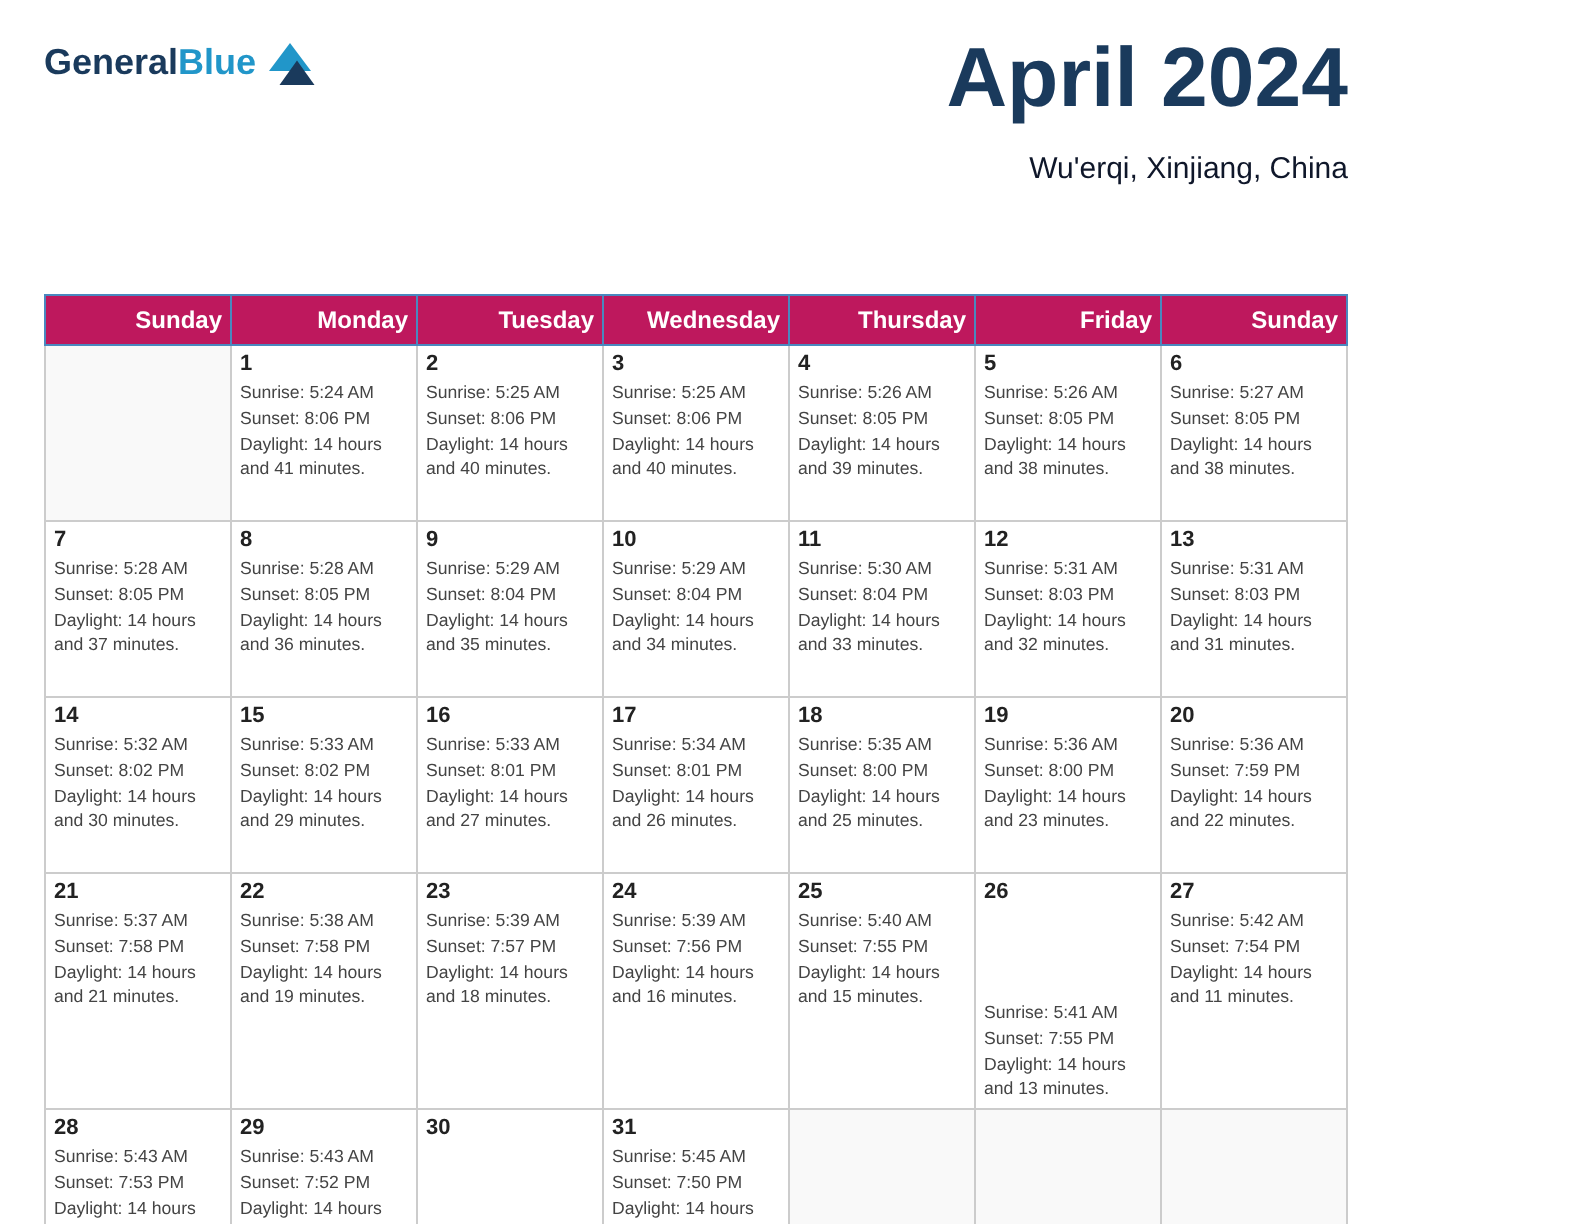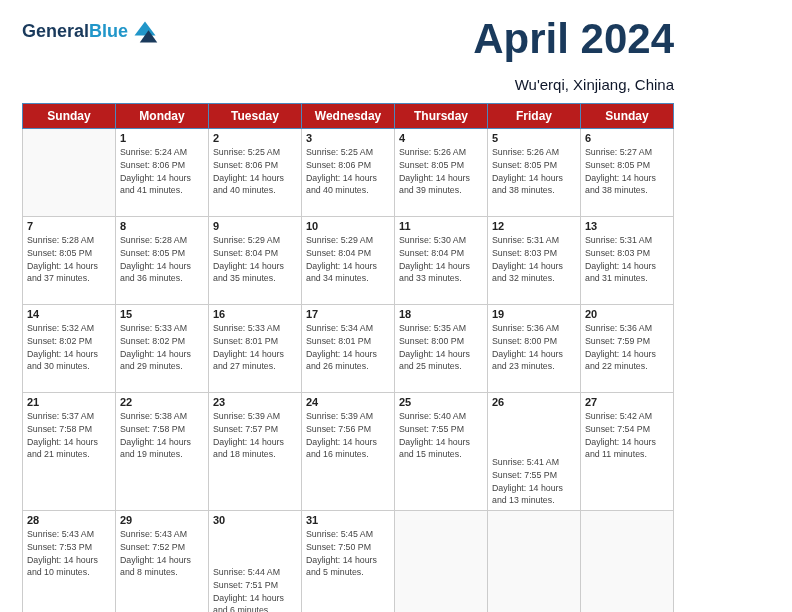--- a/index.html
+++ b/index.html
@@ -9,20 +9,21 @@
       background: #fff;
       font-family: Arial, sans-serif;
       overflow: hidden;
     }
     .page {
       width: 696px;
       height: 612px;
       padding: 18px 22px 14px 22px;
       display: flex;
       flex-direction: column;
+      gap: 44px;
     }
     .header {
       display: flex;
       justify-content: space-between;
       align-items: flex-start;
       margin-bottom: 10px;
     }
     .logo {
       display: flex;
       align-items: center;
@@ -57,26 +58,26 @@
       margin-top: 16px;
     }
     .calendar {
       flex: 1;
       border: 1px solid #ccc;
       border-collapse: collapse;
       width: 100%;
       table-layout: fixed;
     }
     .calendar th {
-      background: #b91c1c;
+      background: #be185d;
       color: #fff;
       font-size: 12px;
       font-weight: bold;
       padding: 5px 4px;
-      text-align: center;
+      text-align: right;
       border: 1px solid #4a88bf;
     }
     .calendar td {
       border: 1px solid #ccc;
       vertical-align: top;
       padding: 3px 4px;
       font-size: 9.5px;
       color: #333;
       width: calc(100% / 7);
       height: 88px;

